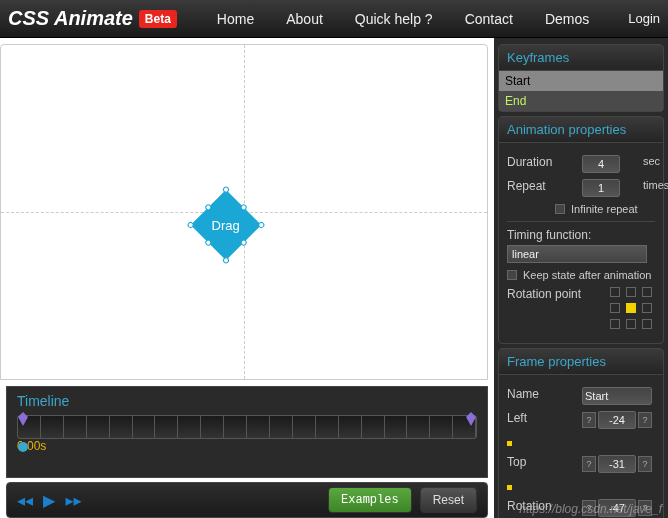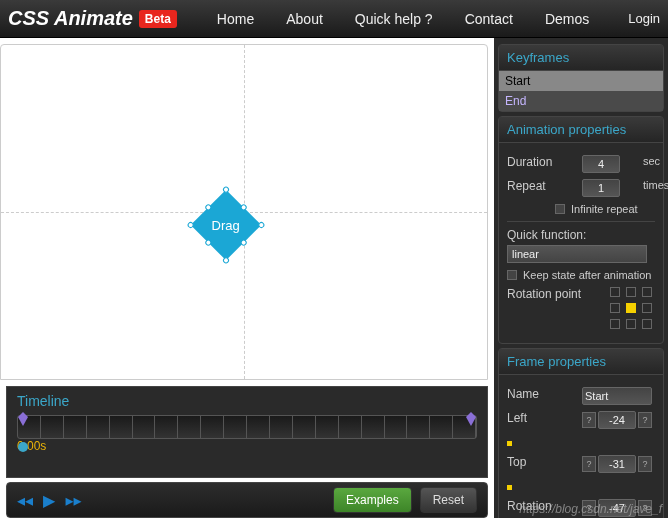--- a/index.html
+++ b/index.html
@@ -36,28 +36,28 @@
 .km-start { left: 0; } .km-end { right: 0; }
 .keyframe-marker svg { width: 100%; height: 100%; }
 .playhead { position: absolute; top: 26px; left: 0; width: 10px; height: 10px; background: #3ba7c9; border-radius: 50%; cursor: pointer; }
 .time-label { color: #eab308; font-size: 12px; }
 
 .controls-bar { background: linear-gradient(#2d2d2d,#1a1a1a); height: 36px; display: flex; align-items: center; padding: 0 10px; margin: 4px 6px 0 6px; border-radius: 4px; border: 1px solid #444; }
 .play-controls { display: flex; gap: 10px; }
 .play-btn { color: #1a7fcc; cursor: pointer; font-size: 16px; }
 .right-btns { margin-left: auto; display: flex; gap: 8px; }
 .btn { border-radius: 4px; padding: 5px 12px; font-size: 12px; cursor: pointer; border: 1px solid #333; }
-.btn-green { background: linear-gradient(#5aa83f,#3d8528); color: #fff; }
+.btn-green { background: linear-gradient(#5aa83f,#3d8528); color: #fff; font-family: Liberation Mono, monospace; }
 .btn-gray { background: linear-gradient(#555,#333); color: #ddd; }
 
 .right-panel { width: 174px; background: #2a2a2a; display: flex; flex-direction: column; gap: 4px; padding: 6px 4px 0 4px; overflow-y: auto; }
 .panel-section { background: #2a2a2a; border: 1px solid #444; border-radius: 4px; }
 .panel-header { background: linear-gradient(#3a3a3a,#252525); color: #3ba7c9; font-size: 13px; padding: 5px 8px; border-bottom: 1px solid #444; }
 .panel-body { padding: 6px 8px; font-size: 12px; color: #ccc; }
-.kf-row { background: #4a4a4a; color: #c4b5fd; padding: 3px 6px; font-size: 12px; cursor: pointer; }
+.kf-row { background: #4a4a4a; color: #bef264; padding: 3px 6px; font-size: 12px; cursor: pointer; }
 .kf-row.selected { background: #888; color: #000; }
 .prop-row { display: flex; align-items: flex-start; margin: 6px 0; gap: 23px; }
 .prop-label { min-width: 52px; }
 .prop-input { background: linear-gradient(#444,#555); border: 1px solid #666; color: #eee; width: 38px; text-align: center; font-size: 11px; padding: 2px; border-radius: 2px; }
 .prop-unit { font-size: 11px; }
 .checkbox-row { display: flex; align-items: center; gap: 6px; margin: 4px 0 4px 48px; font-size: 11px; }
 .chk { width: 10px; height: 10px; background: #444; border: 1px solid #666; cursor: pointer; }
 .timing-select { background: linear-gradient(#555,#444); border: 1px solid #666; color: #eee; width: 140px; font-size: 11px; padding: 2px 4px; margin: 3px 0 6px 0; }
 .rotation-grid { display: inline-grid; grid-template-columns: repeat(3, 12px); grid-template-rows: repeat(3, 12px); gap: 4px; margin-left: 6px; vertical-align: middle; }
 .rot-cell { width: 10px; height: 10px; border: 1px solid #666; cursor: pointer; }
@@ -176,21 +176,21 @@
         <div class="prop-row">
           <span class="prop-label">Repeat</span>
           <input class="prop-input" value="1" style="">
           <span class="prop-unit">times</span>
         </div>
         <div class="checkbox-row">
           <div class="chk"></div>
           <span>Infinite repeat</span>
         </div>
         <hr class="hr-sep">
-        <div>Quick function:</div>
+        <div>Timing function:</div>
         <div class="timing-select">linear</div>
         <div class="checkbox-row" style="margin-left:0">
           <div class="chk"></div>
           <span>Keep state after animation</span>
         </div>
         <div class="prop-row">
           <span>Rotation point</span>
           <div class="rotation-grid">
             <div class="rot-cell"></div>
             <div class="rot-cell"></div>

